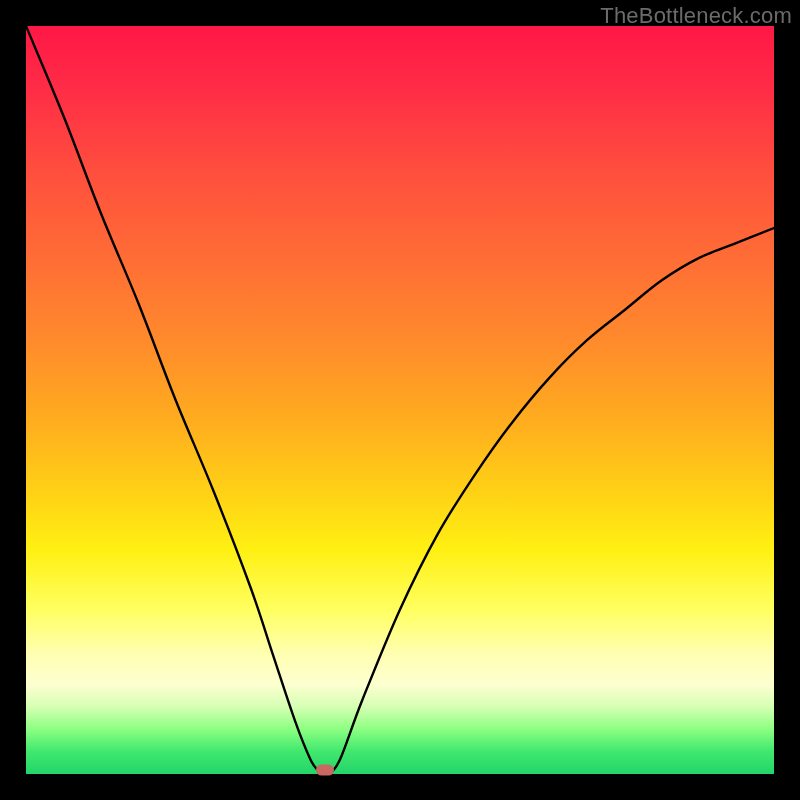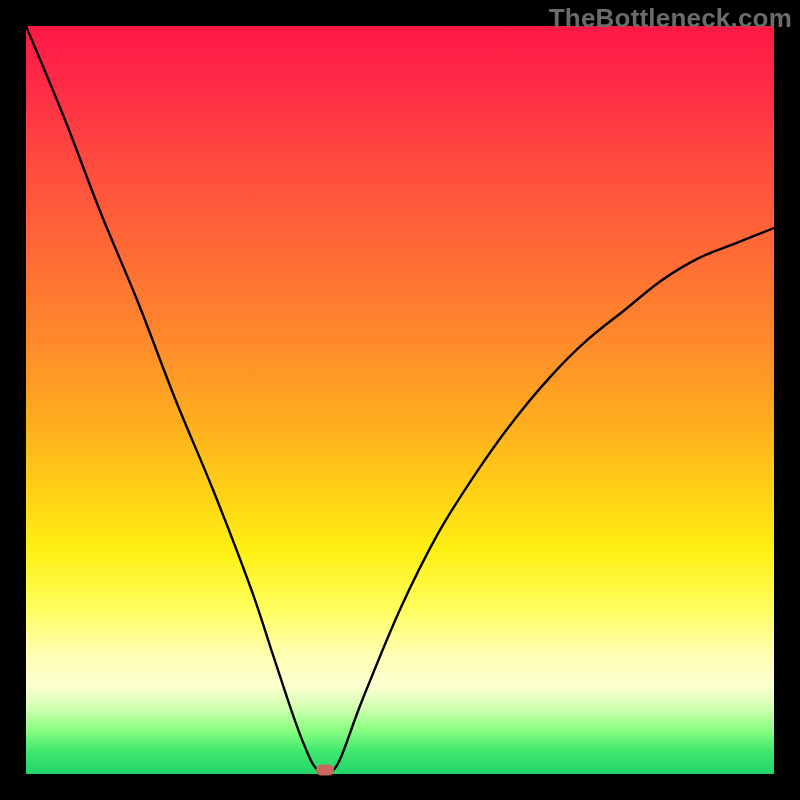--- a/index.html
+++ b/index.html
@@ -56,22 +56,22 @@
     height: 11px;
     border-radius: 6px;
     background: #c86860;
     transform: translate(-50%, -50%);
   }
   .watermark {
     position: absolute;
     top: 3px;
     right: 8px;
     color: #6b6b6b;
-    font-size: 26px;
-    font-weight: 700;
+    font-size: 22px;
+    font-weight: 400;
     letter-spacing: 0.2px;
     user-select: none;
   }
 </style>
 </head>
 <body>
 
 <div class="frame">
 
   <div class="plot-area">

